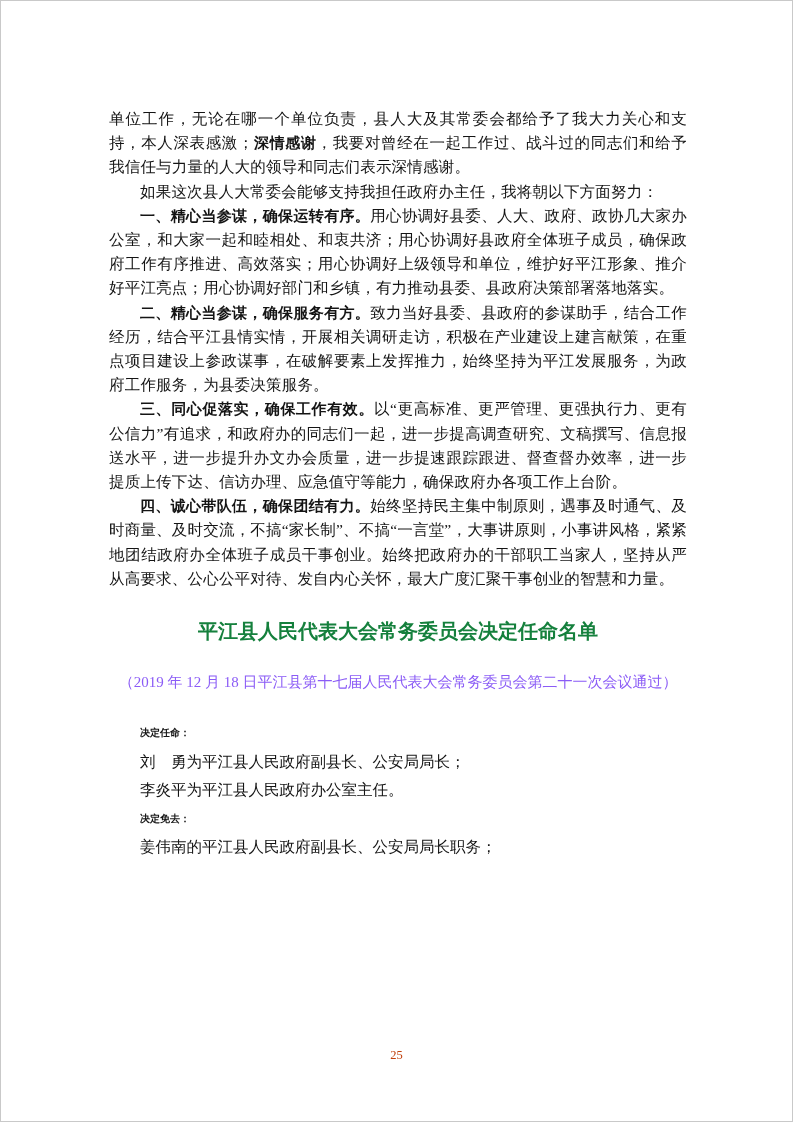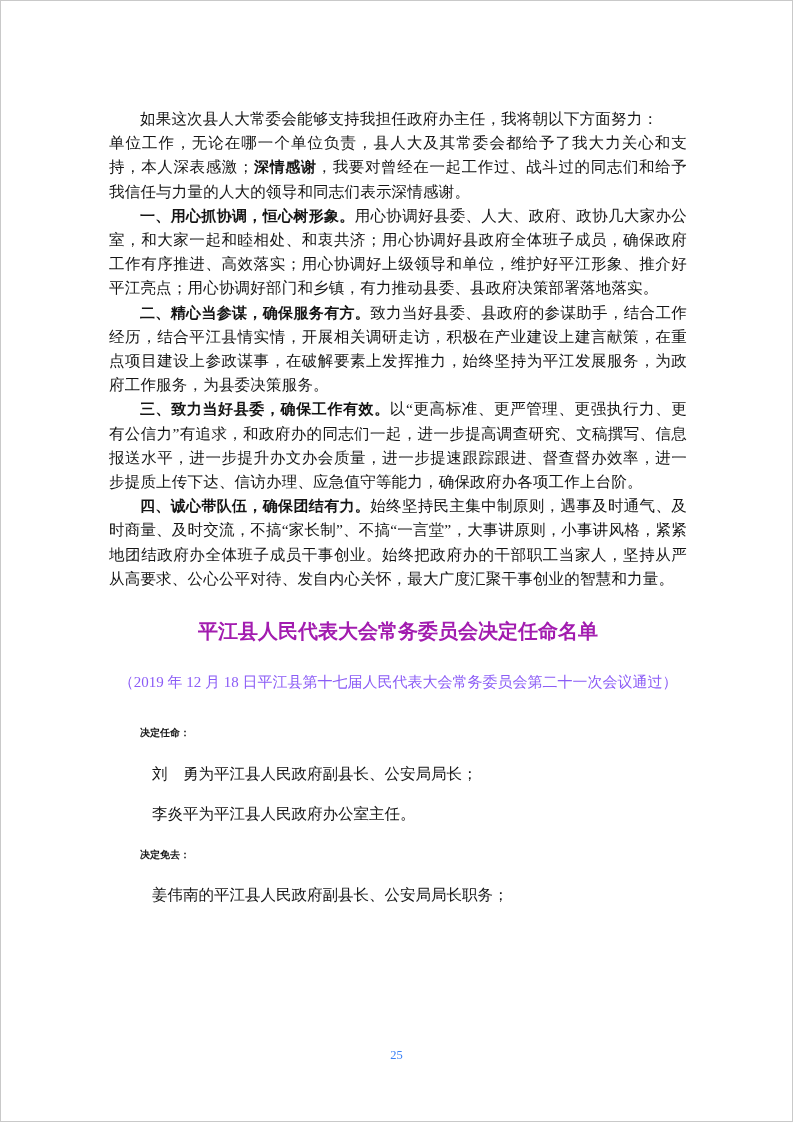--- a/index.html
+++ b/index.html
@@ -41,21 +41,21 @@
     font-family: "Liberation Sans", "DejaVu Sans", sans-serif;
     font-size: 15px;
   }
   .title {
     margin: 27px 0 0 0;
     text-align: center;
     font-family: "Liberation Sans", "DejaVu Sans", sans-serif;
     font-weight: bold;
     font-size: 20px;
     line-height: 1.35;
-    color: #a21caf;
+    color: #15803d;
   }
   .subtitle {
     margin: 27px 0 0 0;
     text-align: center;
     font-size: 15px;
     line-height: 1.4;
     color: #8b5cf6;
   }
   .sections {
     margin-top: 26px;
@@ -64,44 +64,44 @@
     line-height: 28.5px;
     text-align: justify;
   }
   .section-heading {
     margin: 0;
     font-weight: bold;
     font-family: "Liberation Sans", "DejaVu Sans", sans-serif;
     font-size: 10px;
   }
   .section-item {
-    margin: 12px;
+    margin: 0;
   }
   .page-number {
     position: absolute;
     bottom: 58px;
     left: 0;
     right: 0;
     text-align: center;
     font-size: 12.5px;
-    color: #3b82f6;
+    color: #c2410c;
   }
 </style>
 </head>
 <body>
 
 <div class="page">
   <div class="content">
 
     <div class="body-paragraphs">
+        <p class="para"><span class="normal-run">单位工作，无论在哪一个单位负责，县人大及其常委会都给予了我大力关心和支持，本人深表感激；</span><span class="bold-run">深情感谢</span><span class="normal-run">，我要对曾经在一起工作过、战斗过的同志们和给予我信任与力量的人大的领导和同志们表示深情感谢。</span></p>
         <p class="para indent"><span class="normal-run">如果这次县人大常委会能够支持我担任政府办主任，我将朝以下方面努力：</span></p>
-        <p class="para"><span class="normal-run">单位工作，无论在哪一个单位负责，县人大及其常委会都给予了我大力关心和支持，本人深表感激；</span><span class="bold-run">深情感谢</span><span class="normal-run">，我要对曾经在一起工作过、战斗过的同志们和给予我信任与力量的人大的领导和同志们表示深情感谢。</span></p>
-        <p class="para indent"><span class="bold-run">一、用心抓协调，恒心树形象。</span><span class="normal-run">用心协调好县委、人大、政府、政协几大家办公室，和大家一起和睦相处、和衷共济；用心协调好县政府全体班子成员，确保政府工作有序推进、高效落实；用心协调好上级领导和单位，维护好平江形象、推介好平江亮点；用心协调好部门和乡镇，有力推动县委、县政府决策部署落地落实。</span></p>
+        <p class="para indent"><span class="bold-run">一、精心当参谋，确保运转有序。</span><span class="normal-run">用心协调好县委、人大、政府、政协几大家办公室，和大家一起和睦相处、和衷共济；用心协调好县政府全体班子成员，确保政府工作有序推进、高效落实；用心协调好上级领导和单位，维护好平江形象、推介好平江亮点；用心协调好部门和乡镇，有力推动县委、县政府决策部署落地落实。</span></p>
         <p class="para indent"><span class="bold-run">二、精心当参谋，确保服务有方。</span><span class="normal-run">致力当好县委、县政府的参谋助手，结合工作经历，结合平江县情实情，开展相关调研走访，积极在产业建设上建言献策，在重点项目建设上参政谋事，在破解要素上发挥推力，始终坚持为平江发展服务，为政府工作服务，为县委决策服务。</span></p>
-        <p class="para indent"><span class="bold-run">三、致力当好县委，确保工作有效。</span><span class="normal-run">以“更高标准、更严管理、更强执行力、更有公信力”有追求，和政府办的同志们一起，进一步提高调查研究、文稿撰写、信息报送水平，进一步提升办文办会质量，进一步提速跟踪跟进、督查督办效率，进一步提质上传下达、信访办理、应急值守等能力，确保政府办各项工作上台阶。</span></p>
+        <p class="para indent"><span class="bold-run">三、同心促落实，确保工作有效。</span><span class="normal-run">以“更高标准、更严管理、更强执行力、更有公信力”有追求，和政府办的同志们一起，进一步提高调查研究、文稿撰写、信息报送水平，进一步提升办文办会质量，进一步提速跟踪跟进、督查督办效率，进一步提质上传下达、信访办理、应急值守等能力，确保政府办各项工作上台阶。</span></p>
         <p class="para indent"><span class="bold-run">四、诚心带队伍，确保团结有力。</span><span class="normal-run">始终坚持民主集中制原则，遇事及时通气、及时商量、及时交流，不搞“家长制”、不搞“一言堂”，大事讲原则，小事讲风格，紧紧地团结政府办全体班子成员干事创业。始终把政府办的干部职工当家人，坚持从严从高要求、公心公平对待、发自内心关怀，最大广度汇聚干事创业的智慧和力量。</span></p>
       </div>
 
     <h1 class="title">平江县人民代表大会常务委员会决定任命名单</h1>
 
     <p class="subtitle">（2019 年 12 月 18 日平江县第十七届人民代表大会常务委员会第二十一次会议通过）</p>
 
     <div class="sections">
         <p class="section-heading">决定任命：</p>
         <p class="section-item">刘　勇为平江县人民政府副县长、公安局局长；</p>

